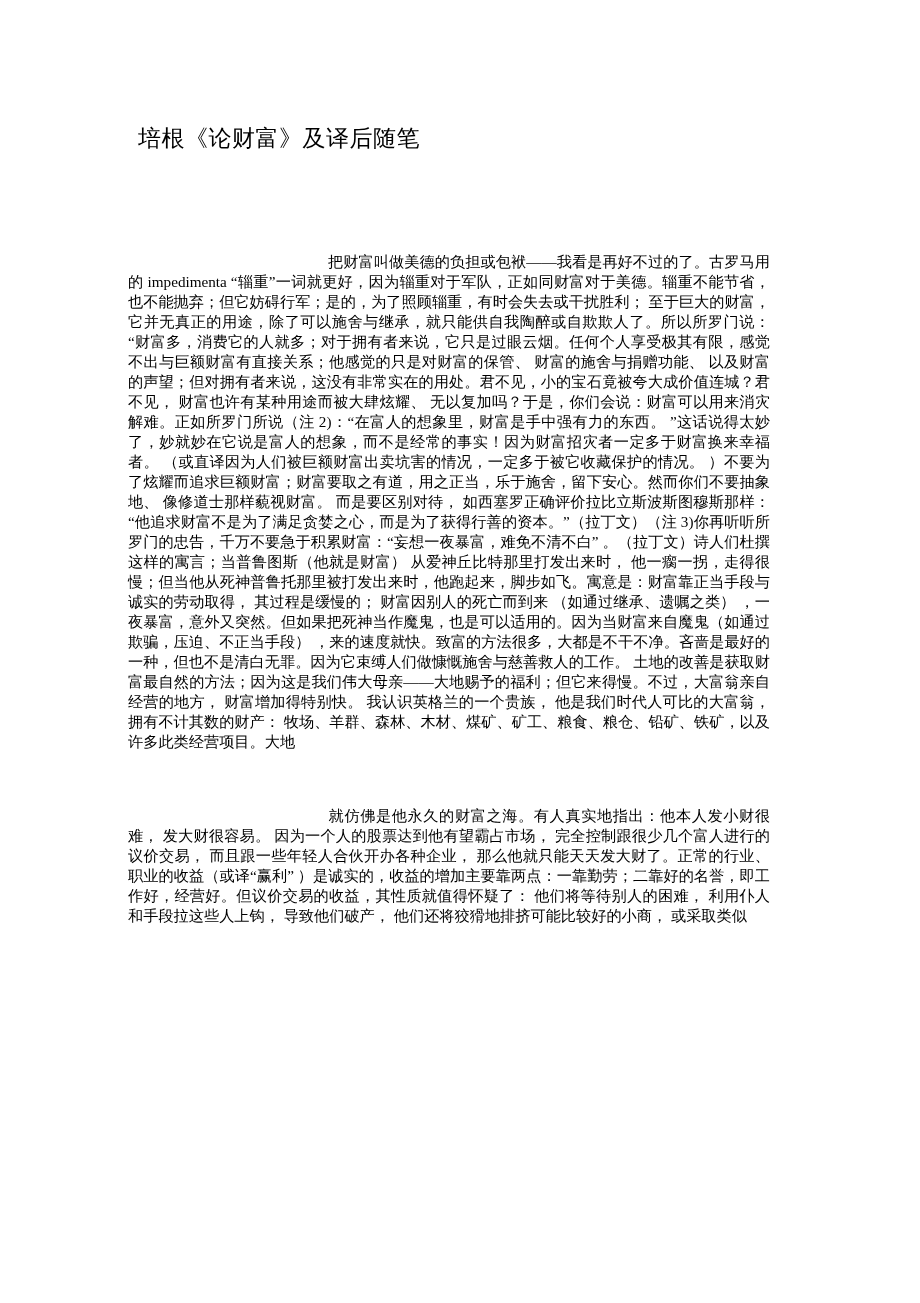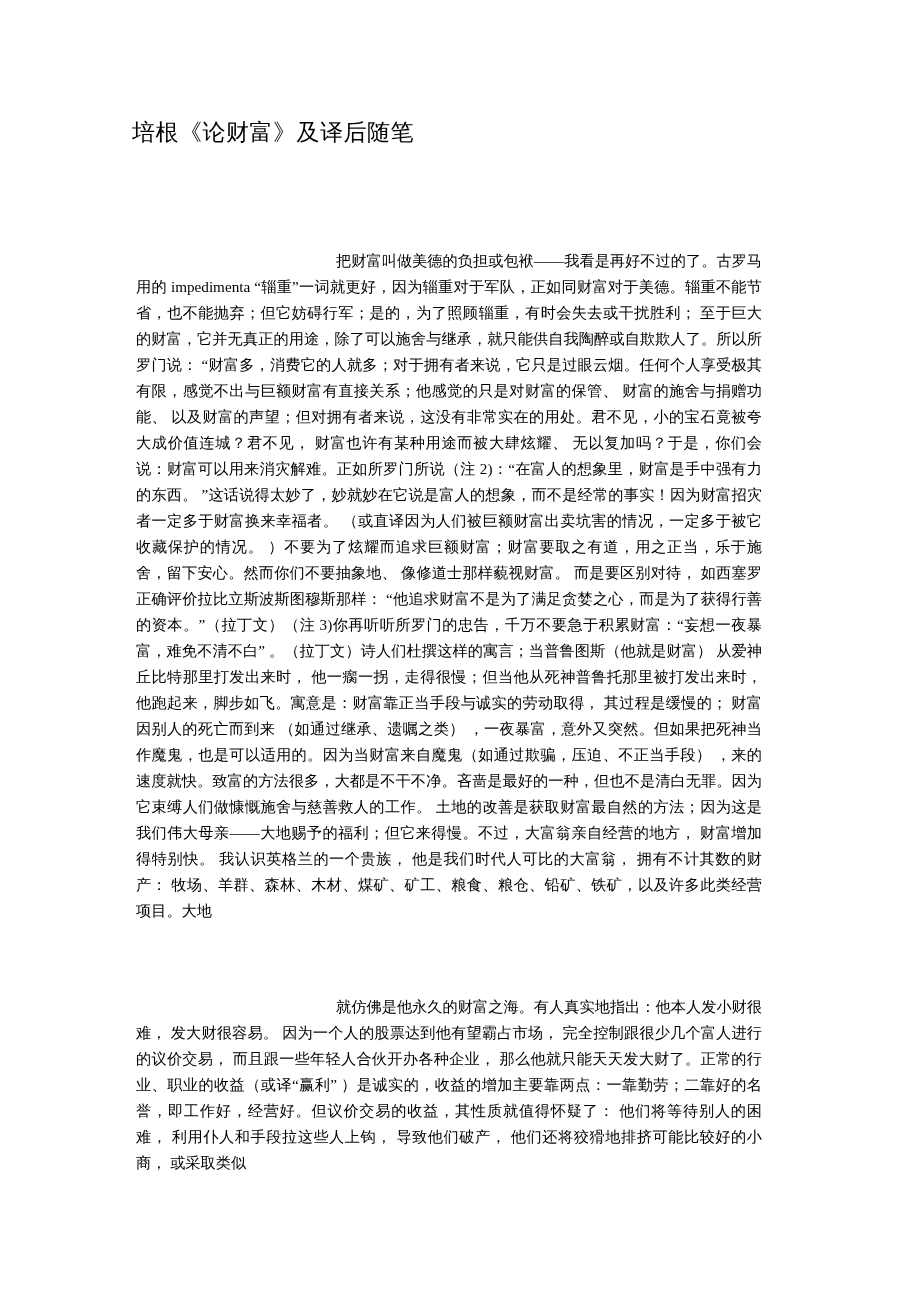--- a/index.html
+++ b/index.html
@@ -20,35 +20,35 @@
     height: 1303px;
     background: #ffffff;
     box-sizing: border-box;
     padding: 112px 150px 0 128px;
   }
   .doc-title {
     font-family: "Liberation Sans", sans-serif;
     font-size: 23px;
     font-weight: 400;
     letter-spacing: 0.5px;
-    margin: 4px;
+    margin: 10px;
     padding: 0;
     line-height: 1.4;
     color: #000;
   }
   .spacer-title {
     height: 88px;
   }
   .para {
     font-family: "Liberation Serif", serif;
     font-size: 15.2px;
-    line-height: 26px;
+    line-height: 20px;
     text-align: justify;
     text-justify: inter-ideograph;
-    margin: 8px;
+    margin: 0;
     color: #000;
     word-break: break-all;
   }
   .para .indent {
     display: inline-block;
     width: 200px;
   }
   .para-gap {
     height: 54px;
   }

